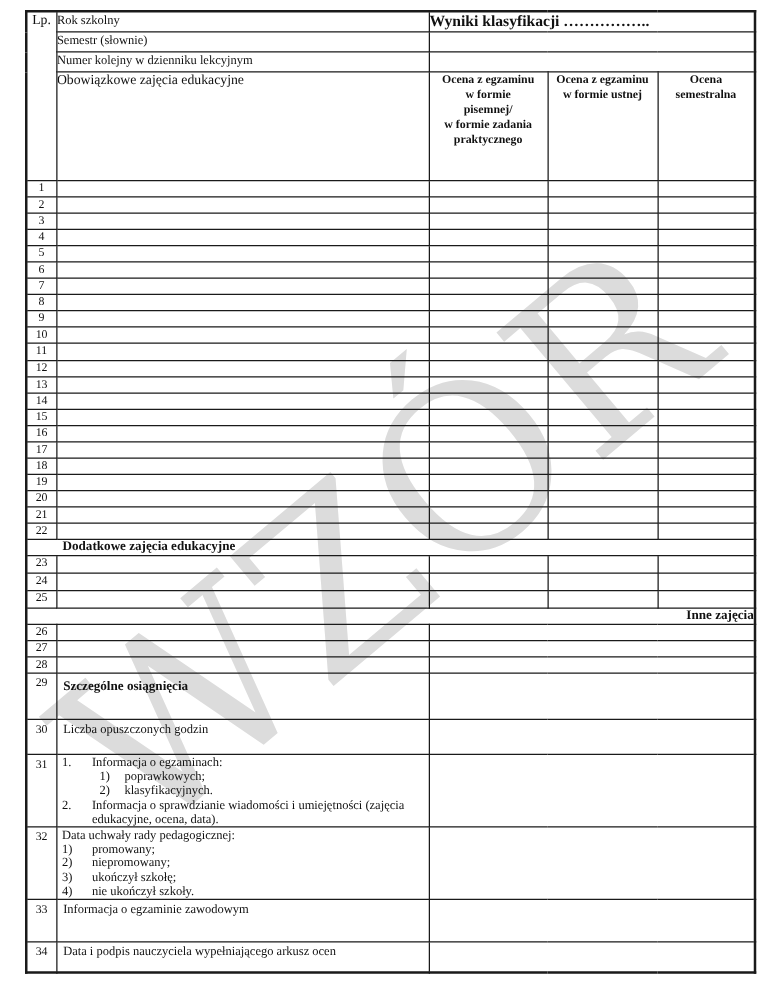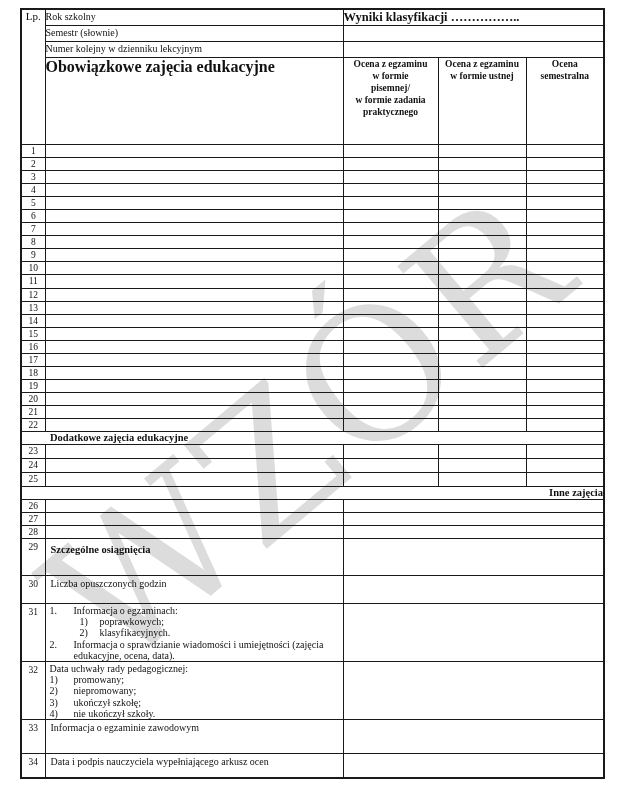--- a/index.html
+++ b/index.html
@@ -20,21 +20,21 @@
   }
   .form td{
     border:1px solid #1a1a1a;padding:0;vertical-align:top;overflow:hidden;
     background:transparent;
   }
   tr.h16{height:16px;}
   tr.hhead{height:87px;}
   .lp-head{text-align:center;font-size:11px;padding-top:26px;}
   .info-label{font-size:10px;padding:1px 4px;line-height:13px;}
   .results-title{font-weight:bold;font-size:12.5px;text-align:left;line-height:15px;}
-  .subject-head{font-weight:bold;font-size:16px;padding:3px 5px;margin-top:24px;}
+  .subject-head{font-weight:normal;font-size:11px;padding:3px 5px;margin-top:24px;}
   .grade-head{
     font-weight:bold;font-size:9.5px;text-align:center;
     padding:2px 2px;line-height:12px;white-space:pre-line;
   }
   td.num{text-align:center;font-size:9.5px;line-height:12px;padding:0;}
   td.num-top{text-align:center;font-size:9.5px;line-height:12px;padding-top:2px;}
   td.section-cell{font-weight:bold;font-size:10.5px;padding:0 0 0 28px;line-height:12px;}
   td.plain-label{font-size:10px;padding:2px 5px;line-height:12px;margin-top:32px;}
   td.bold-label{font-weight:bold;font-size:10.5px;padding:4px 5px;line-height:13px;}
   td.lines-cell{font-size:10px;line-height:11.2px;padding:1px 4px 0 4px;}

